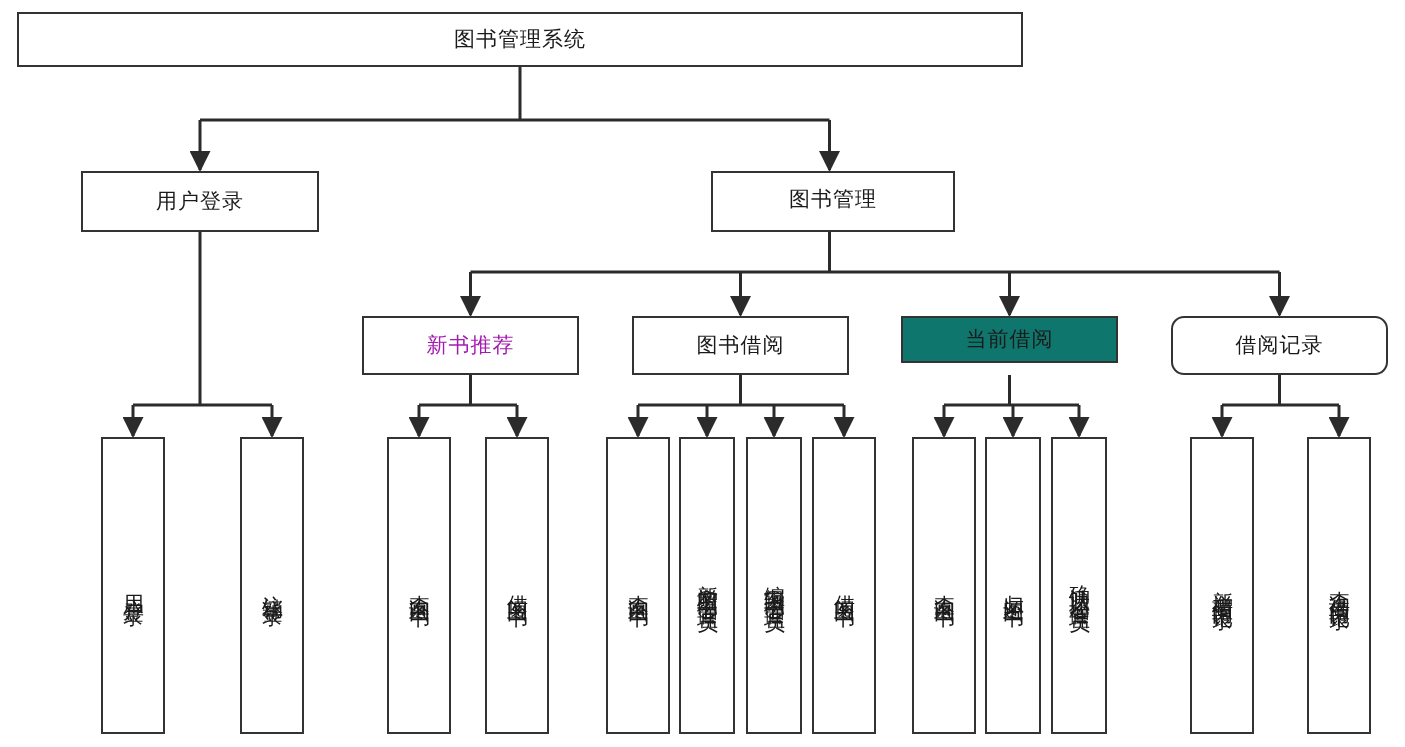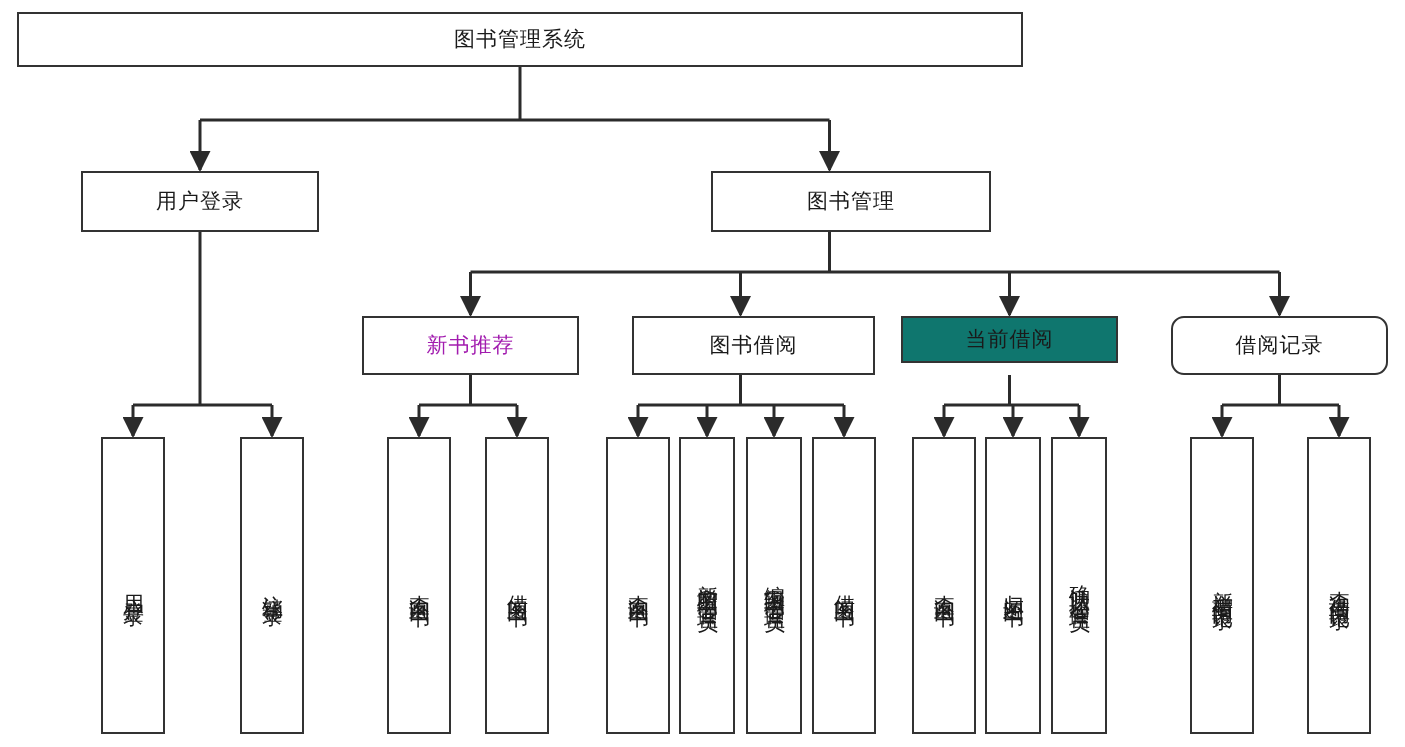--- a/index.html
+++ b/index.html
@@ -107,27 +107,27 @@
       <line x1="1222" y1="405" x2="1222" y2="436" stroke="#2b2b2b" stroke-width="3" marker-end="url(#arrow)"></line>
       <line x1="1339" y1="405" x2="1339" y2="436" stroke="#2b2b2b" stroke-width="3" marker-end="url(#arrow)"></line>
     </svg>
   <div id="nodes">
       <div class="node horiz" style="left: 17px; top: 12px; width: 1006px; height: 55px; border-color: rgb(51, 51, 51); background: rgb(255, 255, 255); color: rgb(26, 26, 26);">
         <span class="label">图书管理系统</span>
       </div>
       <div class="node horiz" style="left: 81px; top: 171px; width: 238px; height: 61px; border-color: rgb(51, 51, 51); background: rgb(255, 255, 255); color: rgb(26, 26, 26);">
         <span class="label">用户登录</span>
       </div>
-      <div class="node horiz" style="left: 711px; top: 171px; width: 280px; height: 61px; border-color: rgb(51, 51, 51); background: rgb(255, 255, 255); color: rgb(26, 26, 26);">
+      <div class="node horiz" style="left: 711px; top: 171px; width: 244px; height: 61px; border-color: rgb(51, 51, 51); background: rgb(255, 255, 255); color: rgb(26, 26, 26); font-family: Liberation Mono, monospace;">
         <span class="label">图书管理</span>
       </div>
       <div class="node horiz" style="left: 362px; top: 316px; width: 217px; height: 59px; border-color: rgb(51, 51, 51); background: rgb(255, 255, 255); color: #a21caf;">
         <span class="label">新书推荐</span>
       </div>
-      <div class="node horiz" style="left: 632px; top: 316px; width: 243px; height: 59px; border-color: rgb(51, 51, 51); background: rgb(255, 255, 255); color: rgb(26, 26, 26);">
+      <div class="node horiz" style="left: 632px; top: 316px; width: 217px; height: 59px; border-color: rgb(51, 51, 51); background: rgb(255, 255, 255); color: rgb(26, 26, 26);">
         <span class="label">图书借阅</span>
       </div>
       <div class="node horiz" style="left: 901px; top: 316px; width: 217px; height: 47px; border-color: rgb(51, 51, 51); background: #0f766e; color: rgb(26, 26, 26);">
         <span class="label">当前借阅</span>
       </div>
       <div class="node horiz" style="left: 1171px; top: 316px; width: 217px; height: 59px; border-color: rgb(51, 51, 51); background: rgb(255, 255, 255); color: rgb(26, 26, 26); border-radius: 13px;">
         <span class="label">借阅记录</span>
       </div>
       <div class="node vert" style="left: 101px; top: 437px; width: 64px; height: 297px; border-color: rgb(51, 51, 51); background: rgb(255, 255, 255); color: rgb(26, 26, 26);">
         <span class="label">用户登录</span>

